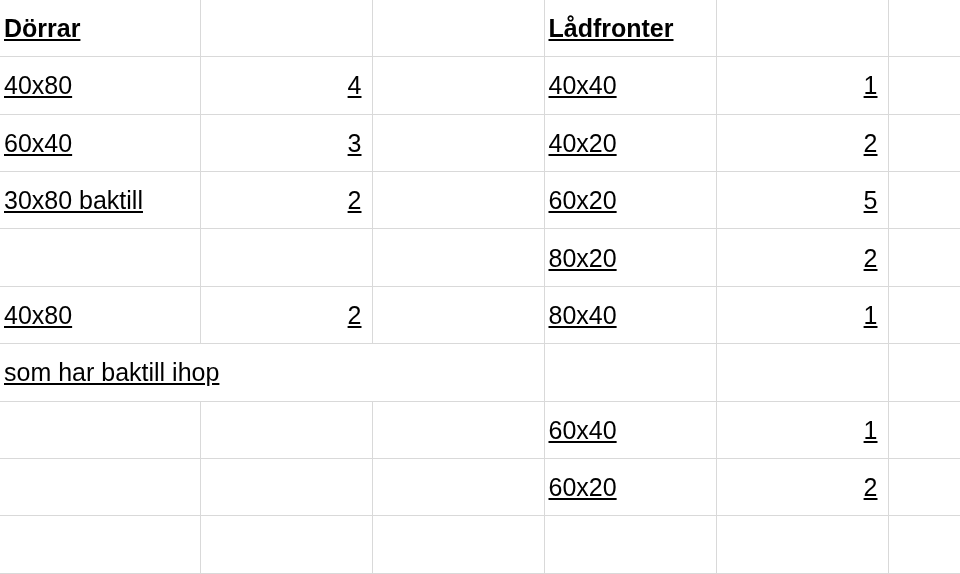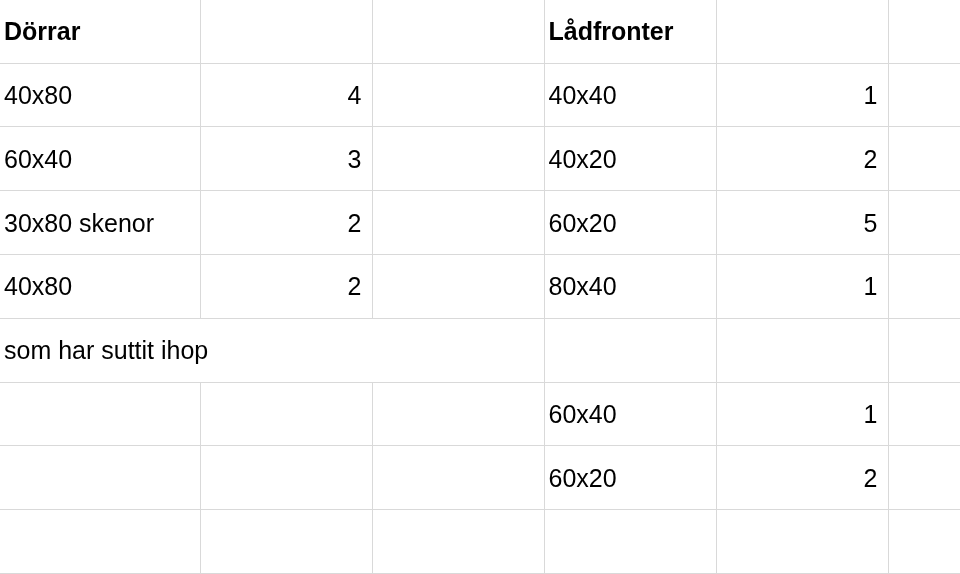--- a/index.html
+++ b/index.html
@@ -11,20 +11,21 @@
     width: 960px;
     height: 574px;
     font-family: "Liberation Sans", sans-serif;
     color: #000000;
     overflow: hidden;
   }
   #sheet {
     width: 793px;
     height: 574px;
     position: relative;
+    text-decoration: underline;
   }
   table.grid {
     border-collapse: collapse;
     table-layout: fixed;
     width: 960px;
     height: 574px;
   }
   table.grid col.c0 { width: 200px; }
   table.grid col.c1 { width: 172px; }
   table.grid col.c2 { width: 172px; }
@@ -90,41 +91,49 @@
       <tr>
         <td class="left">60x40</td>
         <td class="right">3</td>
         <td></td>
         <td class="left">40x20</td>
         <td class="right">2</td>
         <td class="last"></td>
       </tr>
 
       <tr>
-        <td class="left">30x80 skenor</td>
+        <td class="left">30x80 baktill</td>
         <td class="right">2</td>
         <td></td>
         <td class="left">60x20</td>
         <td class="right">5</td>
         <td class="last"></td>
       </tr>
 
 
+      <tr>
+        <td class="left"></td>
+        <td class="right"></td>
+        <td></td>
+        <td class="left">80x20</td>
+        <td class="right">2</td>
+        <td class="last"></td>
+      </tr>
 
       <tr>
         <td class="left">40x80</td>
         <td class="right">2</td>
         <td></td>
         <td class="left">80x40</td>
         <td class="right">1</td>
         <td class="last"></td>
       </tr>
 
       <tr>
-        <td class="left nol" colspan="2">som har suttit ihop</td>
+        <td class="left nol" colspan="2">som har baktill ihop</td>
         <td></td>
         <td></td>
         <td></td>
         <td class="last"></td>
       </tr>
 
 
 
 
       <tr>

